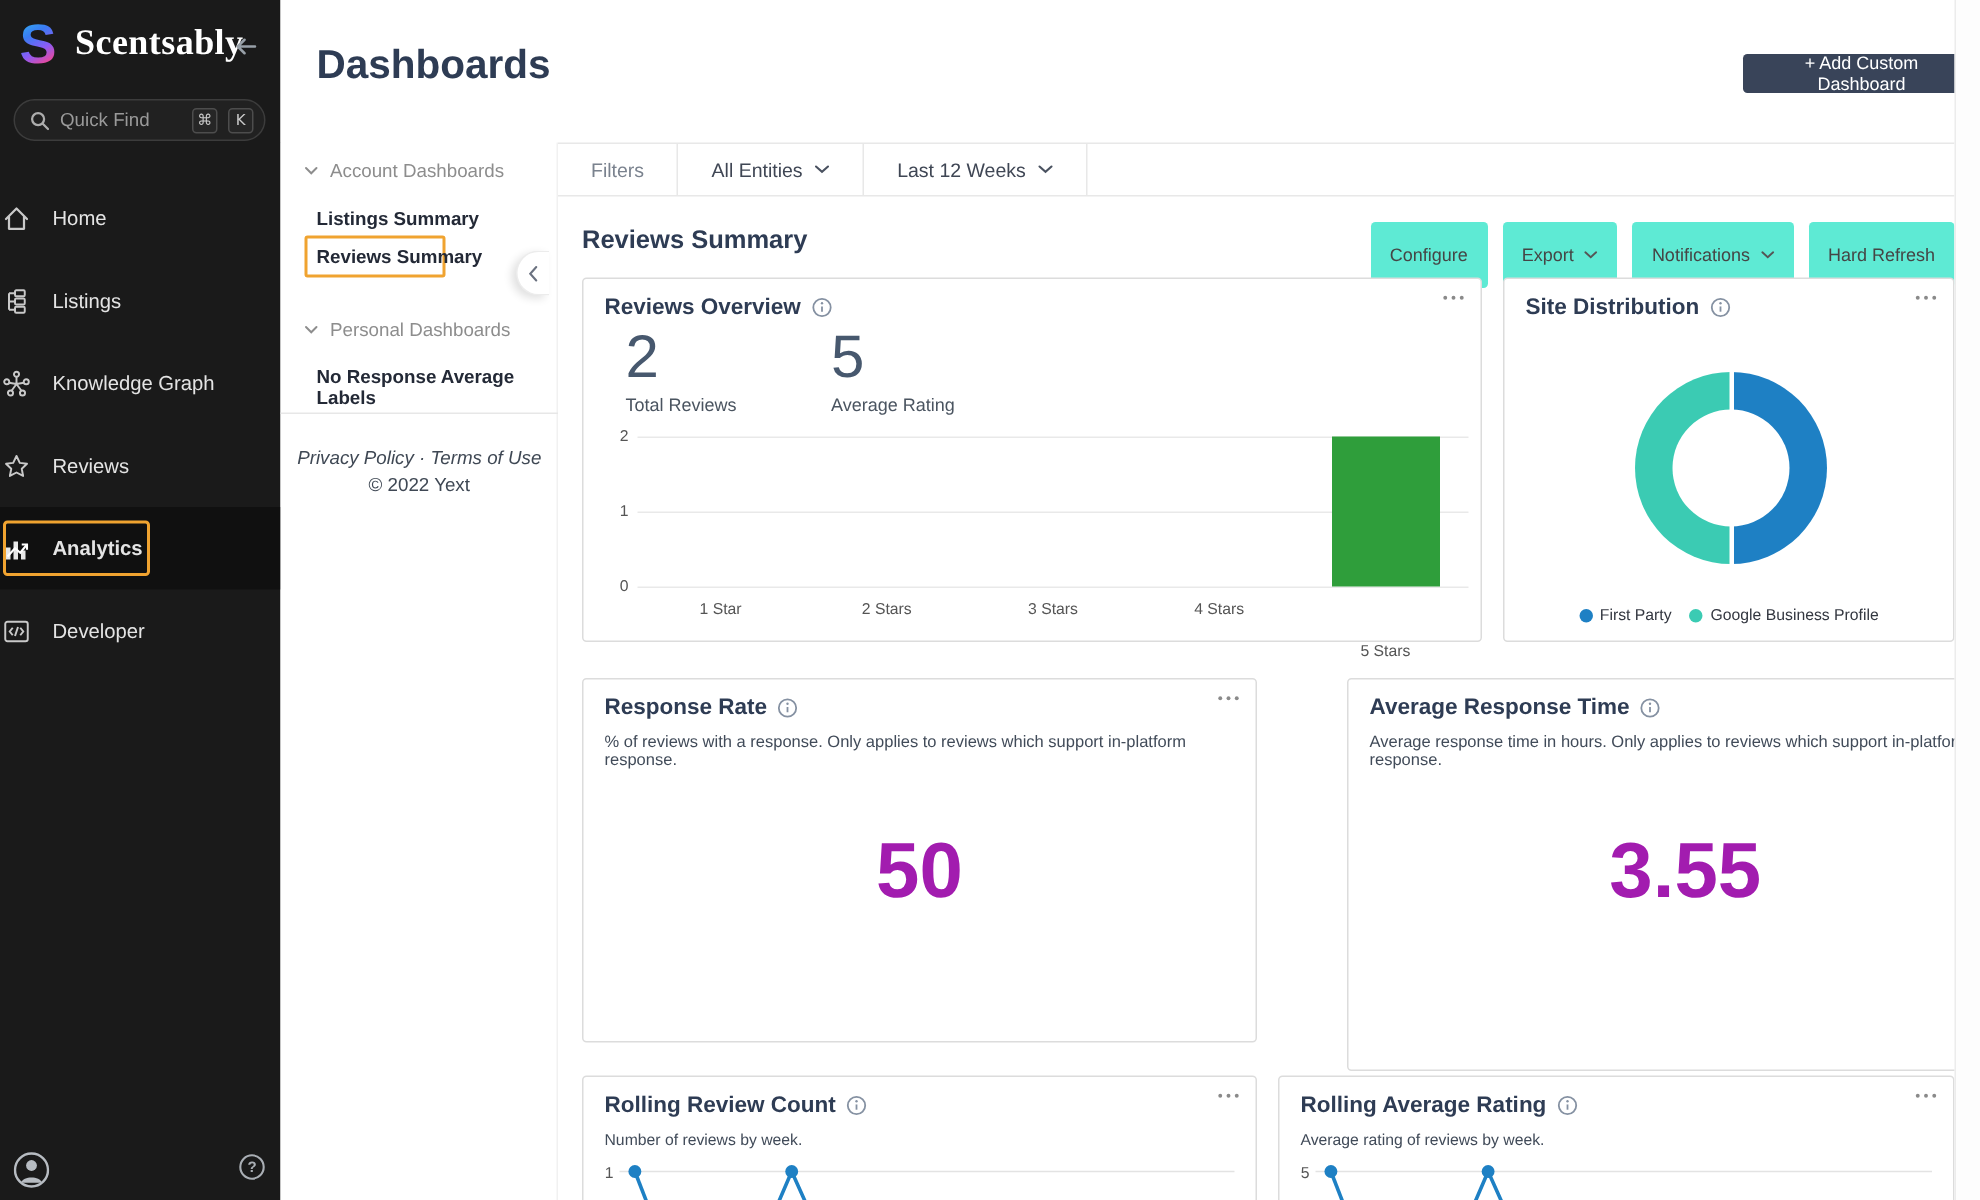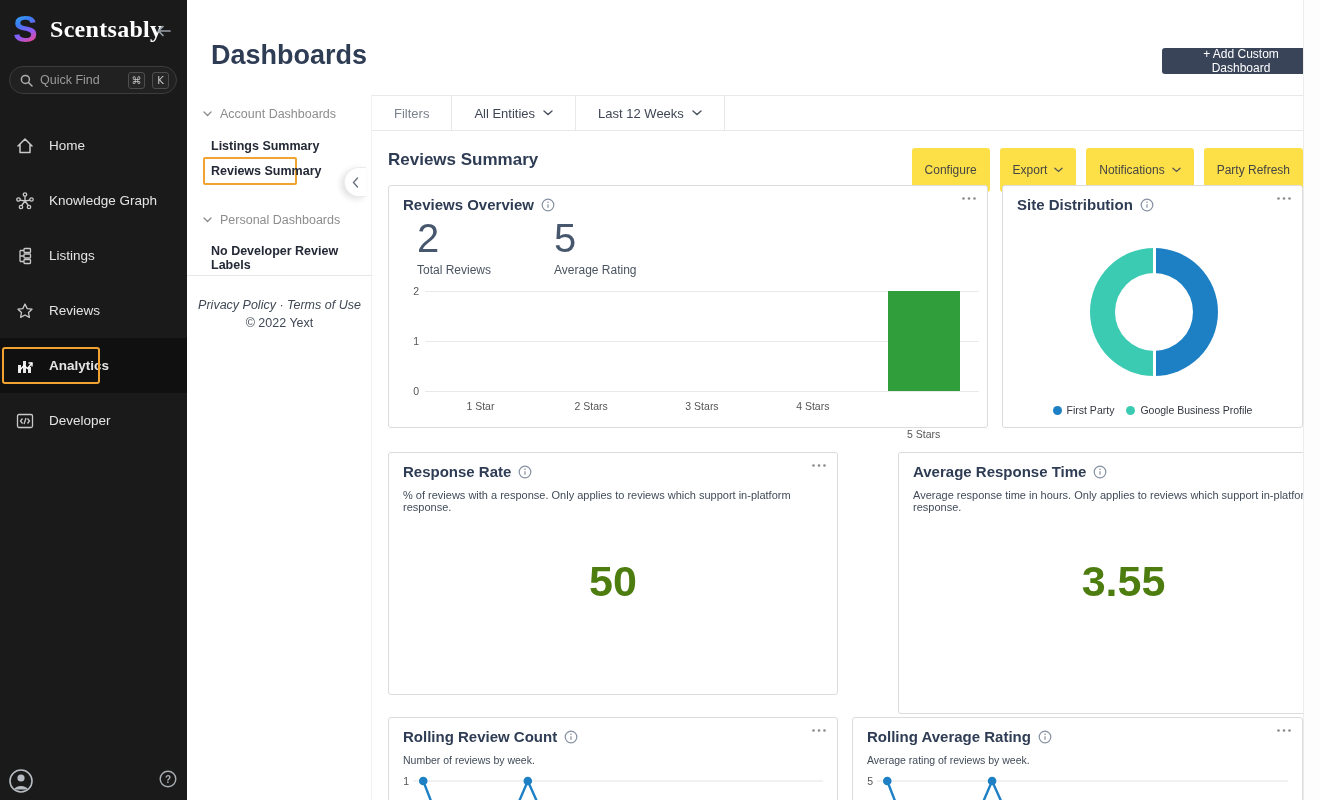--- a/index.html
+++ b/index.html
@@ -17,30 +17,30 @@
   .back-arrow { left:155px; top:22px; width:18px; height:18px; cursor:pointer; }
   .search { left:9px; top:66px; width:168px; height:28px; background:#212121;
     border:1px solid #3C3C3C; border-radius:14px; display:flex; align-items:center;
     padding:0 7px 0 10px; gap:7px; }
   .search-ph { color:#9A9A9A; font-size:12.5px; flex:1; }
   .keycap { width:17px; height:17px; border:1px solid #4D4D4D; border-radius:3px; background:#262626;
     color:#C9C9C9; font-size:10px; display:flex; align-items:center; justify-content:center;
     font-family:"DejaVu Sans", sans-serif; }
   .nav { left:0; top:118px; width:187px; }
   .nav-item { position:relative; width:187px; height:55px; display:flex; align-items:center;
-    padding-left:14px; gap:13px; cursor:pointer; }
+    gap:13px; cursor:pointer; }
   .nav-item.active { background:#101010; }
   .nav-label { color:#E4E4E4; font-size:13.5px; }
   .nav-ico { width:22px; height:22px; display:flex; align-items:center; justify-content:center; }
   .active-ring { position:absolute; left:2px; top:9px; width:98px; height:37px;
     border:2px solid #F0A330; border-radius:3px; pointer-events:none; }
   .side-bottom-ico { bottom:0; cursor:pointer; }
 
   
-  .header { left:187px; top:0; width:1133px; height:95px; background:#fff;margin-top:12px; }
+  .header { left:187px; top:0; width:1133px; height:95px; background:#fff; }
   .page-title { left:24px; top:28px; font-size:27px; font-weight:700; color:#2E3C54; }
   .add-btn { left:975px; top:36px; height:26px; padding:0 13px; background:#394459; color:#fff;
     border:none; border-radius:3px; font-size:12px; font-family:inherit; cursor:pointer;
     display:inline-flex; align-items:center; }
 
   
   .subpanel { left:187px; top:95px; width:185px; height:705px; background:#fff;
     border-right:1px solid #F1F1F1; }
   .sec-head { display:flex; align-items:center; gap:8px; color:#8D8D8D; font-size:12.5px;
     cursor:pointer; }
@@ -58,35 +58,35 @@
   .filterbar { left:372px; top:95px; width:931px; height:36px; background:#fff;
     border-top:1px solid #E8E8E8; border-bottom:1px solid #E8E8E8; display:flex; align-items:stretch; }
   .fb-cell { display:flex; align-items:center; gap:8px; padding:0 22px; font-size:13px; }
   .fb-label { color:#7A828E; }
   .fb-dd { color:#3F4654; cursor:pointer; }
   .fb-sep { width:1px; background:#E8E8E8; }
 
   
   .section-title { left:388px; top:150px; font-size:17px; font-weight:700; color:#2E3C54; }
   .toolbar { left:852px; top:148px; width:451px; display:flex; justify-content:flex-end; gap:10px; }
-  .gbtn { height:44px; padding:0 13px; background:#fde047; border:none; border-radius:3px;
+  .gbtn { height:44px; padding:0 13px; background:#5eead4; border:none; border-radius:3px;
     font-size:12px; color:#454545; font-family:inherit; display:inline-flex; align-items:center;
     gap:7px; cursor:pointer;text-align:right; }
 
   
   .card { position:absolute; background:#fff; border:1px solid #DCDCDC; border-radius:3px; }
   .card-head { position:absolute; left:14px; top:10px; right:34px; display:flex;
     align-items:center; gap:7px; }
   .card-title { font-size:15px; font-weight:700; color:#2E3C54; white-space:nowrap; }
   .kebab { position:absolute; right:10px; top:10px; cursor:pointer; }
   .card-desc { position:absolute; left:14px; top:36px; right:14px; font-size:11px; color:#414B59; }
   .stat-num { font-size:40px; font-weight:300; color:#47586E; line-height:44px; }
   .stat-label { font-size:12px; color:#4A5460; margin-top:3px; }
   .big-num { position:absolute; left:0; right:0; top:88px; height:80px; line-height:80px;
-    text-align:center; font-size:43px; font-weight:700; color:#4d7c0f; }
+    text-align:center; font-size:52px; font-weight:700; color:#a21caf; }
   .tick-label { position:absolute; font-size:10.5px; color:#555; }
   .xcat-label { position:absolute; font-size:10.5px; color:#555; text-align:center; }
   .gridline { position:absolute; height:1px; background:#E9E9E9; }
   .bar { position:absolute; }
   .legend { position:absolute; left:0; right:0; top:218px; display:flex; justify-content:center;
     gap:12px; align-items:center; }
   .legend-item { display:flex; align-items:center; gap:5px; font-size:10.5px; color:#333740; }
   .legend-dot { width:9px; height:9px; border-radius:50%; }
   .donut { position:absolute; left:87px; top:62px; width:128px; height:128px; border-radius:50%; }
   .donut-hole { position:absolute; left:112px; top:87px; width:78px; height:78px;
@@ -124,43 +124,43 @@
       <span class="nav-ico">
         <svg width="20" height="20" viewBox="0 0 20 20">
             <path d="M3 10 L10 3 L17 10 M5 8.6 V16.5 H15 V8.6" stroke="#C9C9C9" stroke-width="1.5" fill="none" stroke-linecap="round" stroke-linejoin="round"></path>
           </svg>
       </span>
       <span class="nav-label">Home</span>
     </div>
     <div class="nav-item">
       <span class="nav-ico">
         <svg width="20" height="20" viewBox="0 0 20 20" stroke="#C9C9C9" stroke-width="1.3" fill="none">
+          <path d="M5 4.5 V15.5 M5 4.5 H9 M5 10 H9 M5 15.5 H9"></path>
+          <rect x="9" y="2.5" width="6.5" height="4" rx="0.8"></rect>
+            <rect x="9" y="8" width="6.5" height="4" rx="0.8"></rect>
+            <rect x="9" y="13.5" width="6.5" height="4" rx="0.8"></rect>
+        </svg>
+      </span>
+      <span class="nav-label">Listings</span>
+    </div>
+    <div class="nav-item">
+      <span class="nav-ico">
+        <svg width="20" height="20" viewBox="0 0 20 20" stroke="#C9C9C9" stroke-width="1.3" fill="none">
           <circle cx="10" cy="3.5" r="1.7"></circle>
             <circle cx="3.5" cy="8.5" r="1.7"></circle>
             <circle cx="16.5" cy="8.5" r="1.7"></circle>
             <circle cx="6" cy="16" r="1.7"></circle>
             <circle cx="14" cy="16" r="1.7"></circle>
           <path d="M10 5.2 L10 10 M5 9.2 L10 10 M15 9.2 L10 10 M6.7 14.5 L10 10 M13.3 14.5 L10 10"></path>
         </svg>
       </span>
       <span class="nav-label">Knowledge Graph</span>
     </div>
     <div class="nav-item">
       <span class="nav-ico">
-        <svg width="20" height="20" viewBox="0 0 20 20" stroke="#C9C9C9" stroke-width="1.3" fill="none">
-          <path d="M5 4.5 V15.5 M5 4.5 H9 M5 10 H9 M5 15.5 H9"></path>
-          <rect x="9" y="2.5" width="6.5" height="4" rx="0.8"></rect>
-            <rect x="9" y="8" width="6.5" height="4" rx="0.8"></rect>
-            <rect x="9" y="13.5" width="6.5" height="4" rx="0.8"></rect>
-        </svg>
-      </span>
-      <span class="nav-label">Listings</span>
-    </div>
-    <div class="nav-item">
-      <span class="nav-ico">
         <svg width="20" height="20" viewBox="0 0 20 20">
             <path d="M10 3 L12.2 7.6 L17 8.2 L13.5 11.5 L14.4 16.3 L10 14 L5.6 16.3 L6.5 11.5 L3 8.2 L7.8 7.6 Z" stroke="#C9C9C9" stroke-width="1.3" fill="none" stroke-linejoin="round"></path>
           </svg>
       </span>
       <span class="nav-label">Reviews</span>
     </div>
     <div class="nav-item active">
       <span class="active-ring"></span>
       <span class="nav-ico">
         <svg width="20" height="20" viewBox="0 0 20 20">
@@ -220,21 +220,21 @@
         <path d="M5.5 1 L1.5 5.5 L5.5 10" stroke="#6B7280" stroke-width="1.4" fill="none" stroke-linecap="round"></path>
       </svg>
   </div>
 
   <div class="abs sec-head" style="left:16px; top:118px;">
     <svg width="9" height="6" viewBox="0 0 9 6">
         <path d="M1 1 L4.5 4.5 L8 1" stroke="#8D8D8D" stroke-width="1.3" fill="none" stroke-linecap="round"></path>
       </svg>
     <span>Personal Dashboards</span>
   </div>
-  <div class="abs dash-link" style="left:24px; top:149px;">No Developer Review Labels</div>
+  <div class="abs dash-link" style="left:24px; top:149px;">No Response Average Labels</div>
 
   <div class="abs panel-divider"></div>
   <div class="abs legal" style="top:203px;font-style:italic;">Privacy Policy · Terms of Use</div>
   <div class="abs legal" style="top:221px;">© 2022 Yext</div>
 </section>
 
 <div class="abs filterbar">
   <div class="fb-cell fb-label">Filters</div>
   <div class="fb-sep"></div>
   <div class="fb-cell fb-dd">
@@ -264,21 +264,21 @@
         <path d="M1 1 L5 4.6 L9 1" stroke="#555" stroke-width="1.4" fill="none" stroke-linecap="round"></path>
       </svg>
     </button>
   <button class="gbtn">
       <span>Notifications</span>
     <svg width="9" height="6" viewBox="0 0 10 6">
         <path d="M1 1 L5 4.6 L9 1" stroke="#555" stroke-width="1.4" fill="none" stroke-linecap="round"></path>
       </svg>
     </button>
   <button class="gbtn">
-      <span>Party Refresh</span>
+      <span>Hard Refresh</span>
     </button>
 </div>
 
 <div class="card" style="left:388px; top:185px; width:600px; height:243px;">
   <div class="card-head">
     <span class="card-title">Reviews Overview</span>
     <svg width="14" height="14" viewBox="0 0 14 14">
         <circle cx="7" cy="7" r="5.8" stroke="#8591A2" stroke-width="1.2" fill="none"></circle>
         <circle cx="7" cy="4.2" r="0.8" fill="#8591A2"></circle>
         <line x1="7" y1="6.3" x2="7" y2="9.8" stroke="#8591A2" stroke-width="1.2"></line>

